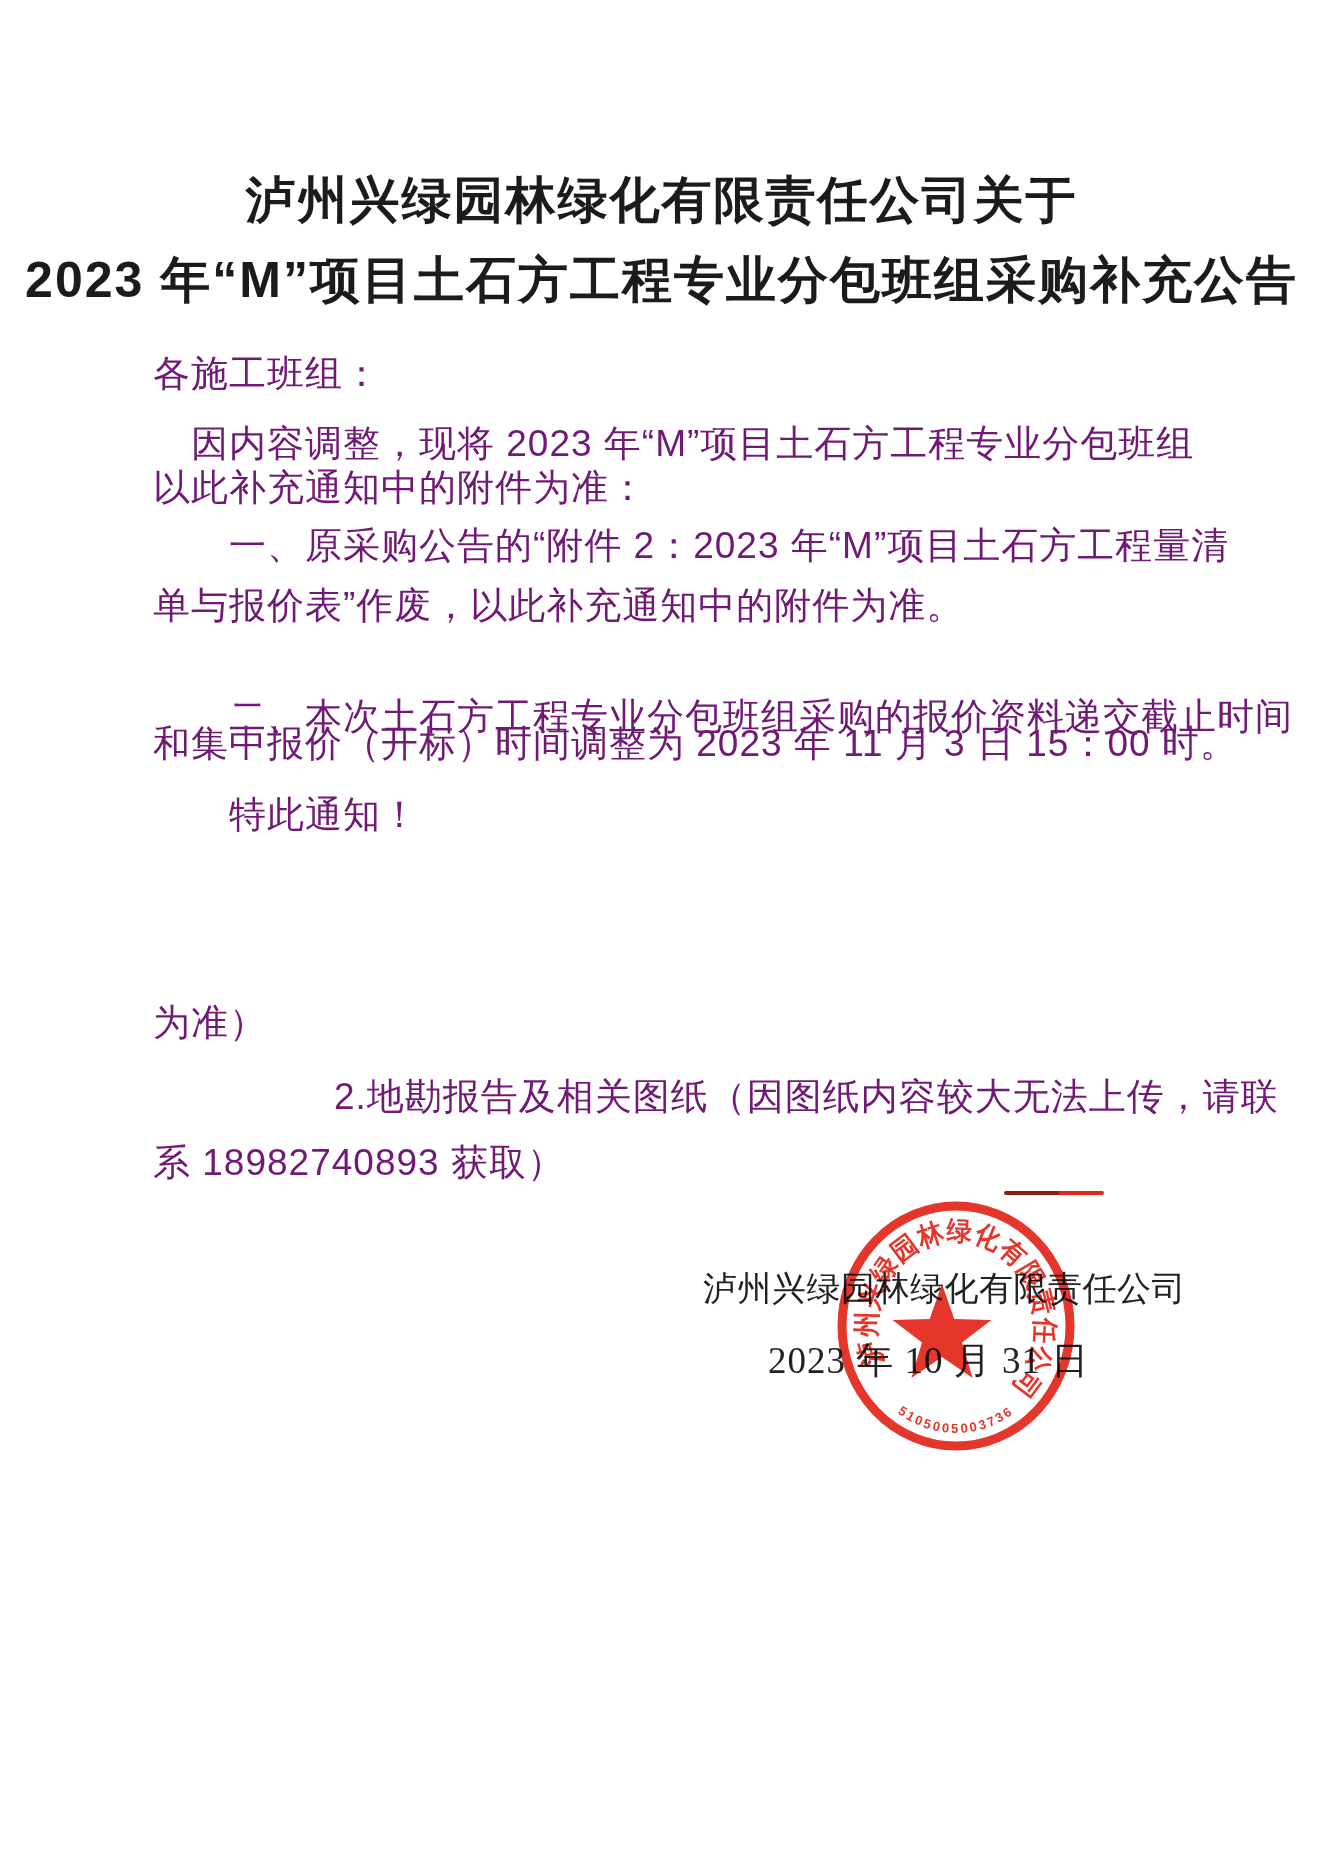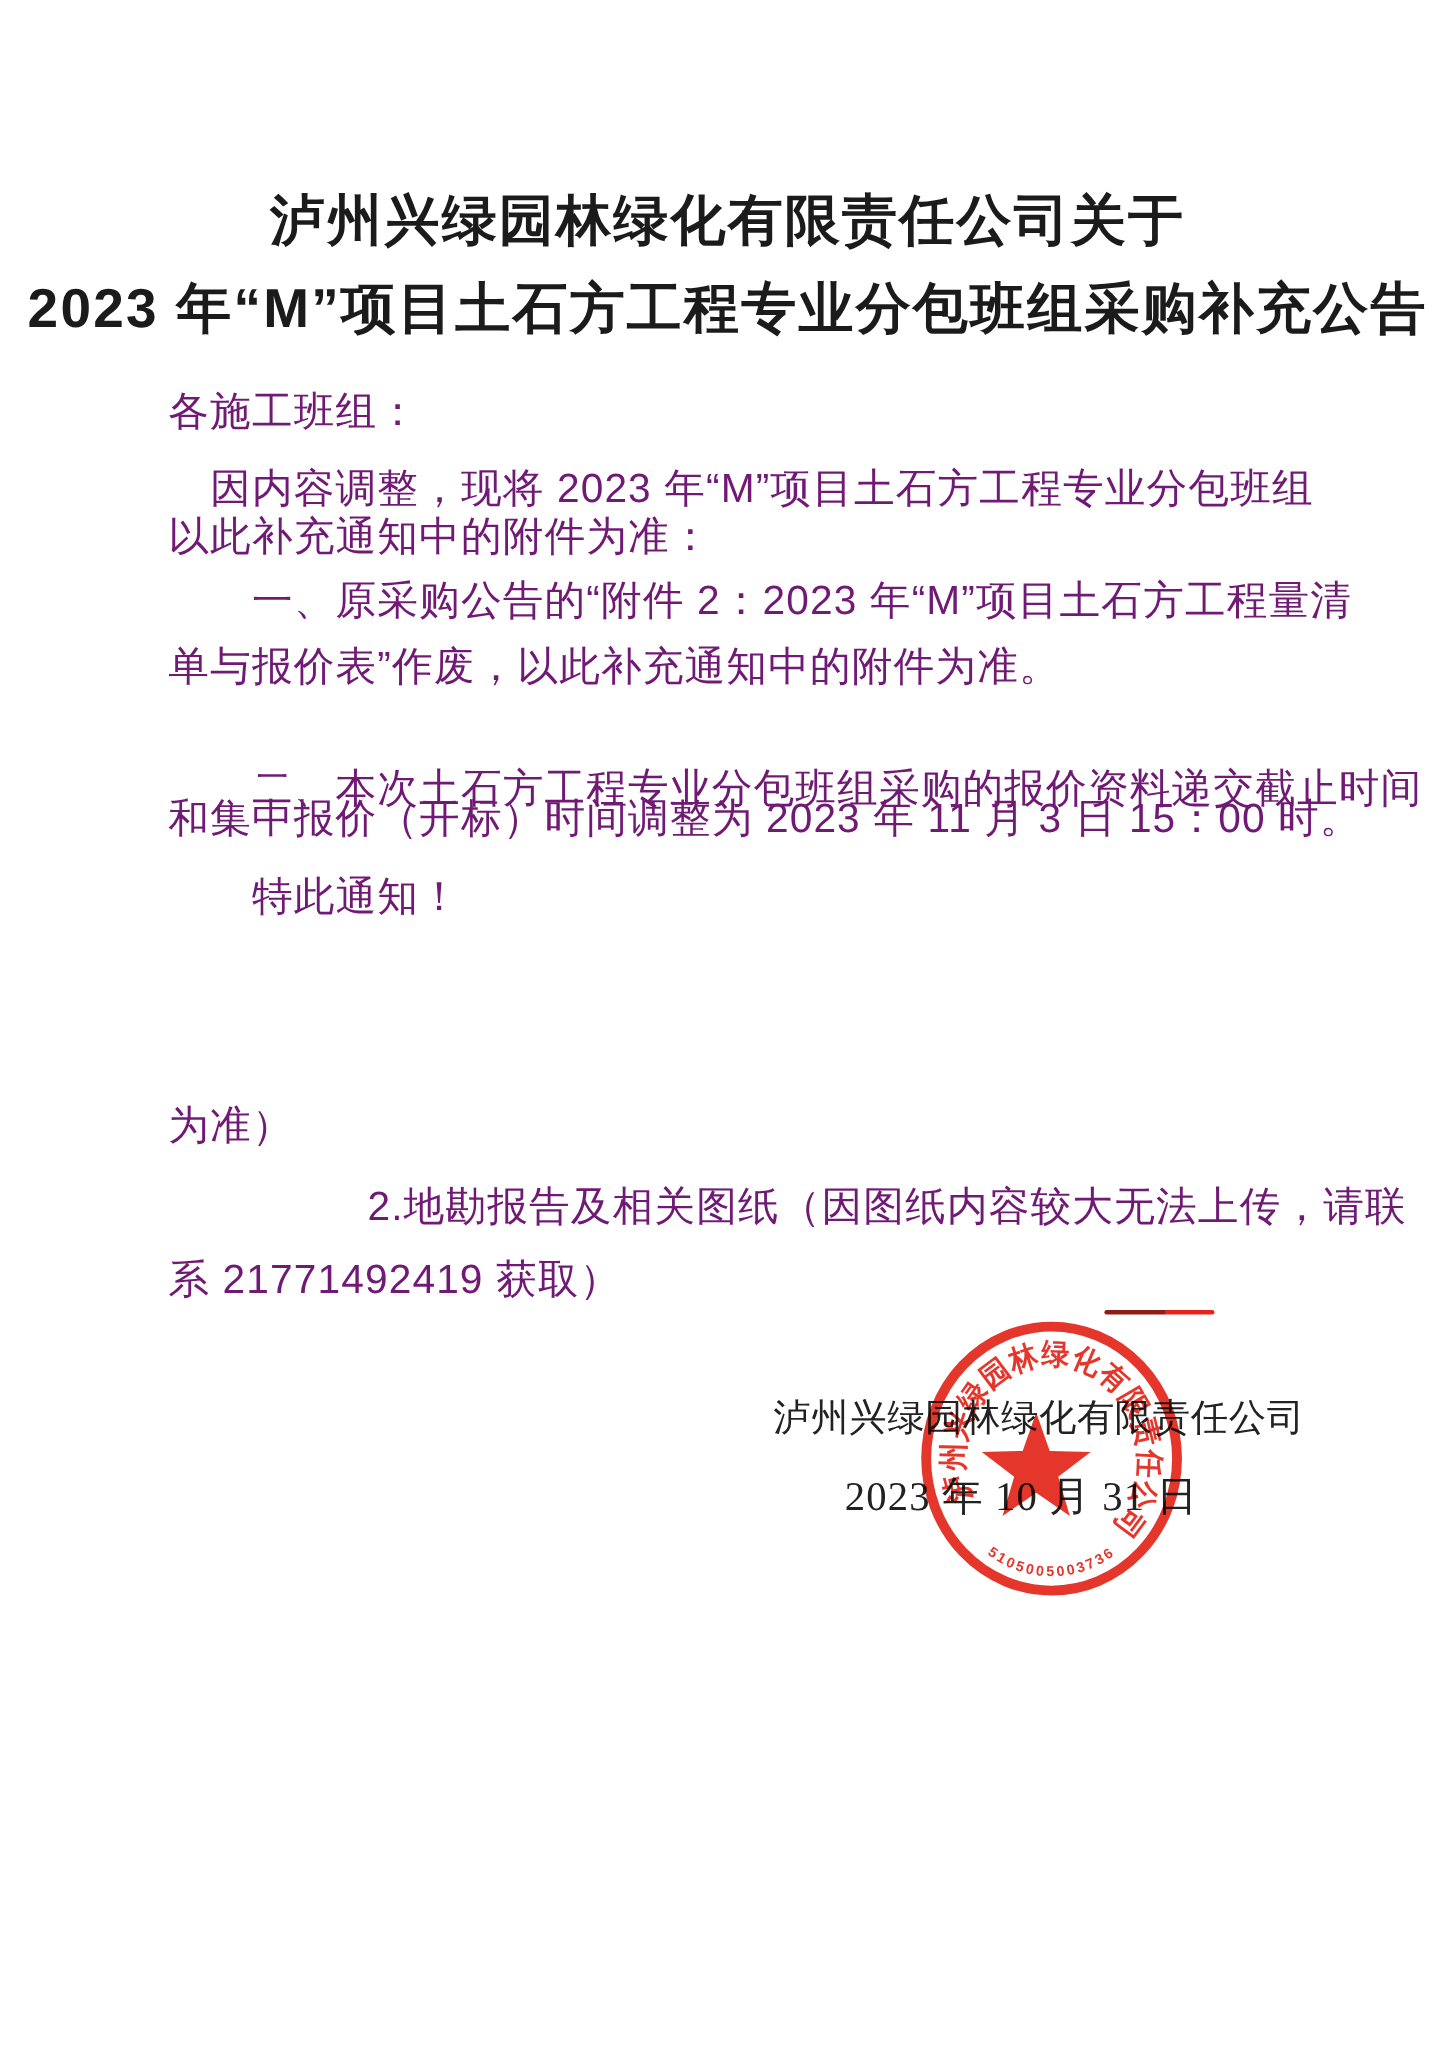--- a/index.html
+++ b/index.html
@@ -76,21 +76,21 @@
   <div class="ln l0">各施工班组：</div>
   <div class="ln l1">因内容调整，现将 2023 年“M”项目土石方工程专业分包班组</div>
   <div class="ln l2">以此补充通知中的附件为准：</div>
   <div class="ln l3">一、原采购公告的“附件 2：2023 年“M”项目土石方工程量清</div>
   <div class="ln l4">单与报价表”作废，以此补充通知中的附件为准。</div>
   <div class="ln l5">二、本次土石方工程专业分包班组采购的报价资料递交截止时间</div>
   <div class="ln l6">和集中报价（开标）时间调整为 2023 年 11 月 3 日 15：00 时。</div>
   <div class="ln l7">特此通知！</div>
   <div class="ln l9">为准）</div>
   <div class="ln l10">2.地勘报告及相关图纸（因图纸内容较大无法上传，请联</div>
-  <div class="ln l11">系 21771492419 获取）</div>
+  <div class="ln l11">系 18982740893 获取）</div>
 
   <div class="sig-company">泸州兴绿园林绿化有限责任公司</div>
   <div class="sig-date">2023 年 10 月 31 日</div>
 
   <div class="seal-mark"></div>
 
   <svg class="seal" viewBox="0 0 250 264" xmlns="http://www.w3.org/2000/svg">
     <defs>
       <path id="sealRingArc" d="M 52.5 169.3 A 80 86 0 1 1 170.9 203.5" fill="none"></path>
       <path id="sealSerialArc" d="M 43.1 194.4 A 100 107 0 0 0 206.9 194.4" fill="none"></path>

